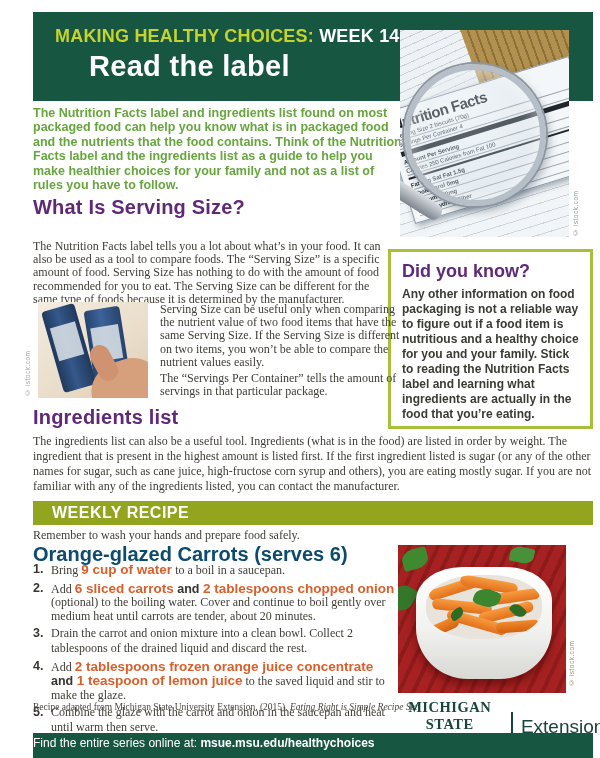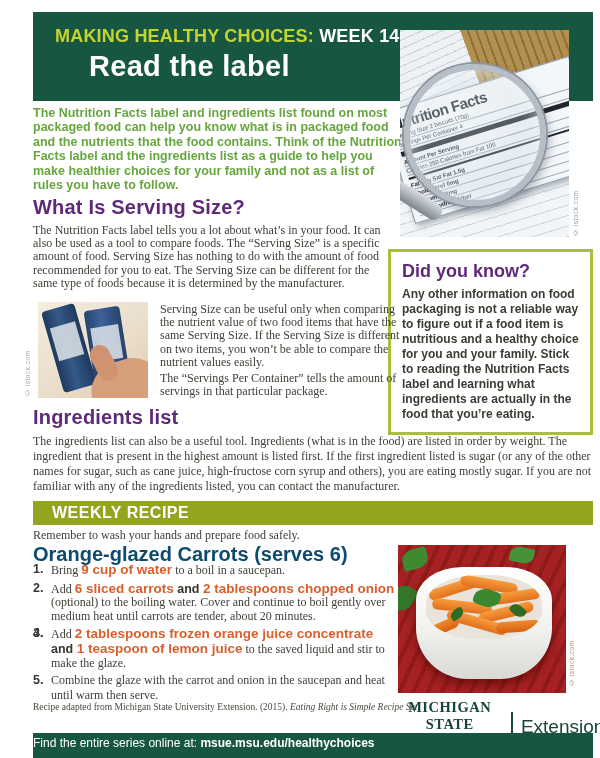--- a/index.html
+++ b/index.html
@@ -41,27 +41,27 @@
   
   .intro { position:absolute; left:33px; top:106px; width:374px; font-family:"Liberation Sans",sans-serif; font-weight:700; font-size:12.5px; line-height:14.4px; color:#67a63e; }
 
   
   .h-purple { position:absolute; font-family:"Liberation Sans",sans-serif; font-weight:800; color:#5f2878; letter-spacing:.2px; }
   .h-serving { left:33px; top:196px; font-size:20px; }
   .h-ingredients { left:33px; top:406px; font-size:20px; }
 
   
   .serif-p { font-size:12px; line-height:13.2px; color:#3f3d35; }
-  .p-serving1 { position:absolute; left:33px; top:224px; width:358px; }
+  .p-serving1 { position:absolute; left:33px; top:240px; width:358px; }
   .p-serving2 { position:absolute; left:160px; top:303px; width:240px; }
   .p-serving3 { position:absolute; left:160px; top:372px; width:240px; }
   .p-ingredients { position:absolute; left:33px; top:434px; width:560px; line-height:15px; }
 
   
-  .dyk { position:absolute; left:388px; top:249px; width:205px; background:#ffffff; border:3px solid #a8bf3b; padding:9px 11px 10px 11px; }
+  .dyk { position:absolute; left:388px; top:249px; width:205px; background:#ffffff; border:3px solid #a8bf3b; padding:9px 11px 4px 11px; }
   .dyk-title { font-family:"Liberation Sans",sans-serif; font-weight:800; font-size:18px; color:#5f2878; margin-bottom:5px; }
   .dyk-body { font-family:"Liberation Sans",sans-serif; font-weight:700; font-size:12px; line-height:15px; color:#3b3b33; }
 
   
   .photo-cans { position:absolute; left:38px; top:302px; width:110px; height:96px; overflow:hidden; background:linear-gradient(145deg,#f4ece0 0%,#e9ddc9 60%,#dcc9ad 100%); }
   .can { position:absolute; border-radius:4px; }
   .can.c1 { left:14px; top:4px; width:34px; height:84px; background:linear-gradient(90deg,#20395c,#34598a 45%,#20395c); transform:rotate(-16deg); }
   .can.c2 { left:52px; top:6px; width:36px; height:86px; background:linear-gradient(90deg,#27446b,#3d639a 45%,#27446b); transform:rotate(-9deg); }
   .can-label { position:absolute; left:4px; top:18px; right:4px; height:34px; background:#dfe5ea; opacity:.85; }
   .hand { position:absolute; right:-14px; bottom:-26px; width:70px; height:64px; background:#d7a07d; border-radius:45% 40% 30% 45%; transform:rotate(-18deg); }
@@ -183,21 +183,21 @@
 <div class="h-recipe">Orange-glazed Carrots (serves 6)</div>
 
 <div class="steps">
   <div class="step">
     <span class="num">1.</span><span>Bring </span><span class="seg-orange">9 cup of water</span><span class="seg-join"></span><span class="seg-orange"></span><span> to a boil in a saucepan.</span>
   </div>
   <div class="step">
     <span class="num">2.</span><span>Add </span><span class="seg-orange">6 sliced carrots</span><span class="seg-join"> and </span><span class="seg-orange">2 tablespoons chopped onion</span><span> (optional) to the boiling water. Cover and continue to boil gently over medium heat until carrots are tender, about 20 minutes.</span>
   </div>
   <div class="step">
-    <span class="num">3.</span><span class="seg-orange"></span><span class="seg-join"></span><span class="seg-orange"></span><span></span>
+    <span class="num">3.</span><span>Drain the carrot and onion mixture into a clean bowl. Collect 2 tablespoons of the drained liquid and discard the rest.</span><span class="seg-orange"></span><span class="seg-join"></span><span class="seg-orange"></span><span></span>
   </div>
   <div class="step">
     <span class="num">4.</span><span>Add </span><span class="seg-orange">2 tablespoons frozen orange juice concentrate</span><span class="seg-join"> and </span><span class="seg-orange">1 teaspoon of lemon juice</span><span> to the saved liquid and stir to make the glaze.</span>
   </div>
   <div class="step">
     <span class="num">5.</span><span>Combine the glaze with the carrot and onion in the saucepan and heat until warm then serve.</span><span class="seg-orange"></span><span class="seg-join"></span><span class="seg-orange"></span><span></span>
   </div>
 </div>
 
 <div class="recipe-credit">

